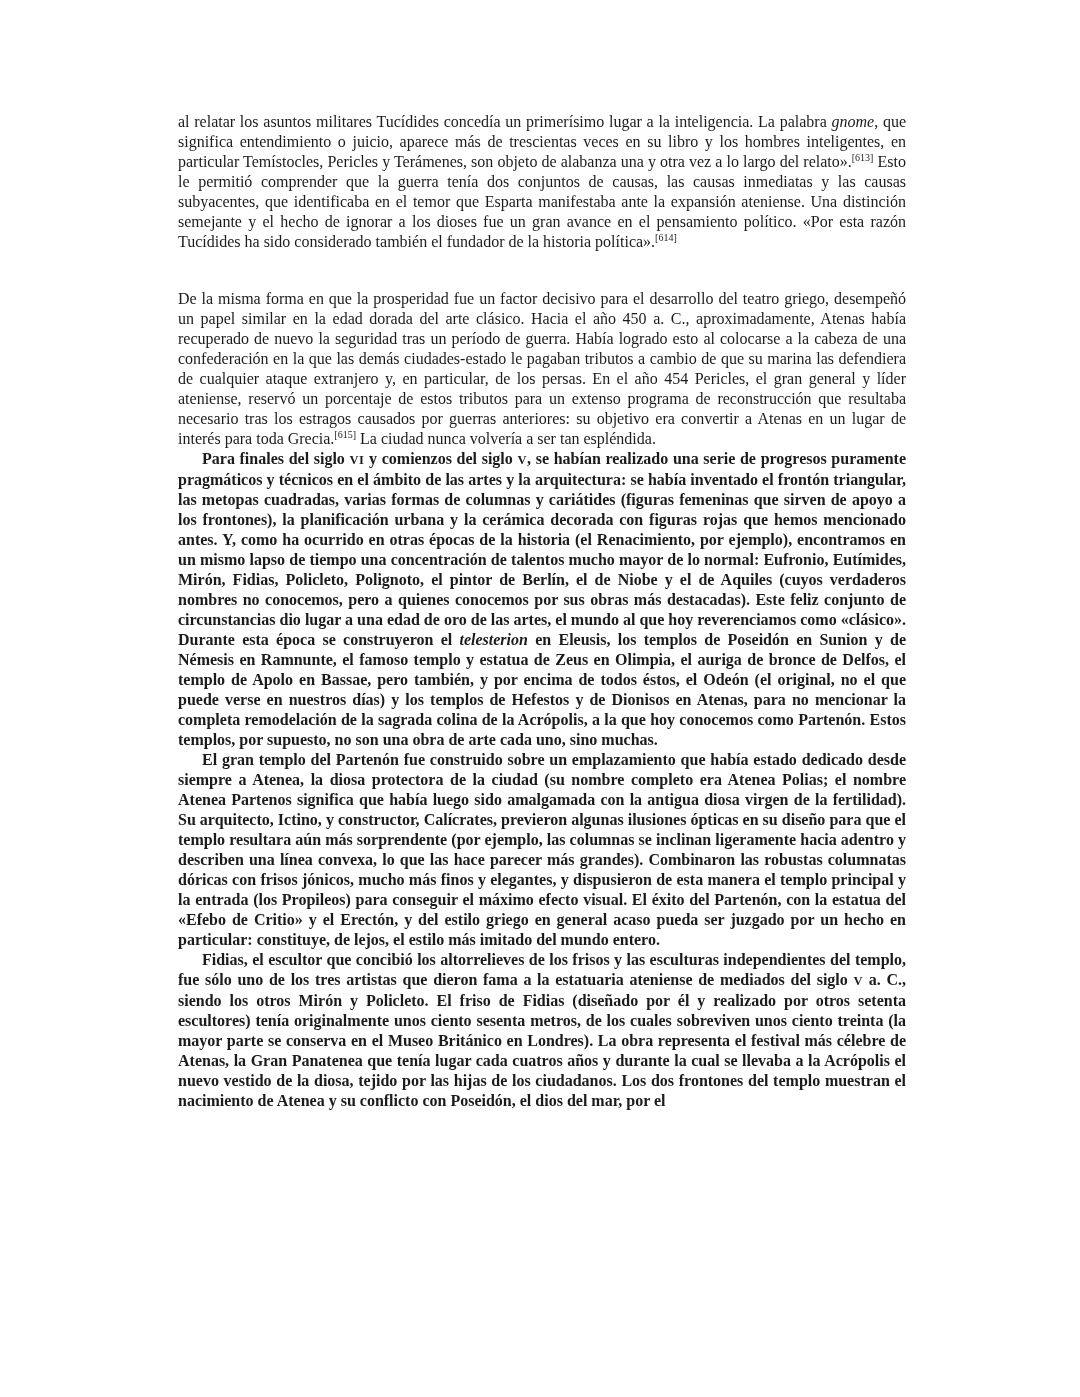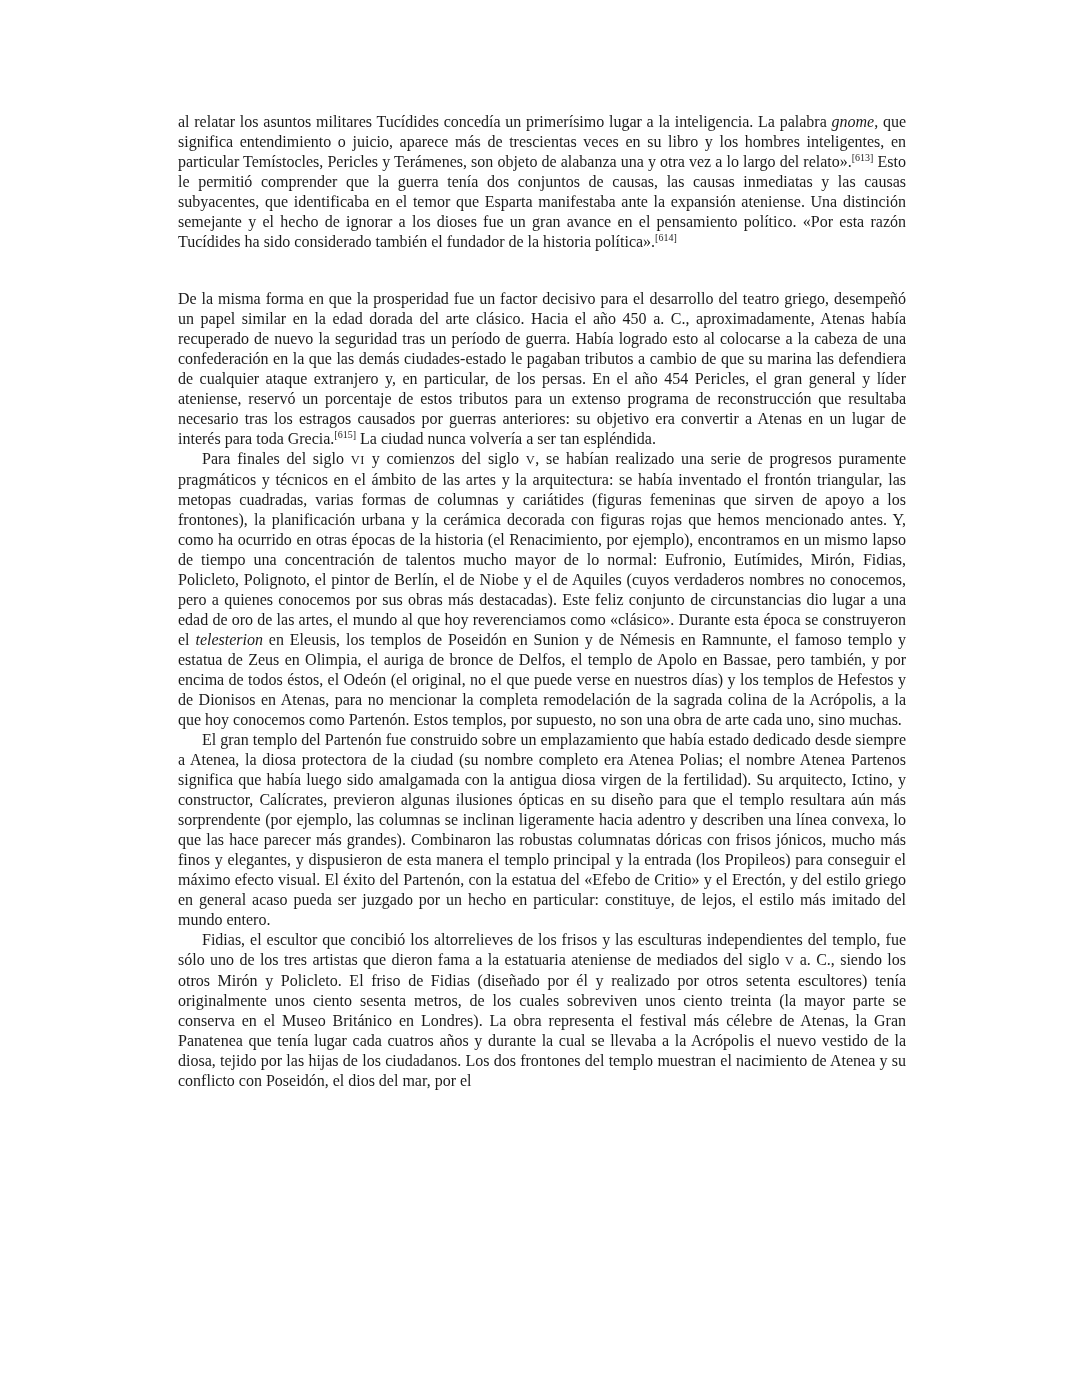--- a/index.html
+++ b/index.html
@@ -23,21 +23,21 @@
   }
   .para {
     margin: 0;
     font-family: "Liberation Serif", serif;
     font-size: 16px;
     line-height: 20px;
     color: #1b1b1b;
     text-align: justify;
     text-justify: inter-word;
   }
-  .para.indent { text-indent: 24px; }
+  .para.indent { text-indent: 24px; font-weight: bold; }
   .para.section-break { margin-top: 37px; }
   .para i { font-style: italic; }
   sup.fn {
     font-size: 10px;
     line-height: 0;
     vertical-align: super;
     letter-spacing: 0;
   }
   .sc {
     font-size: 12.5px;

